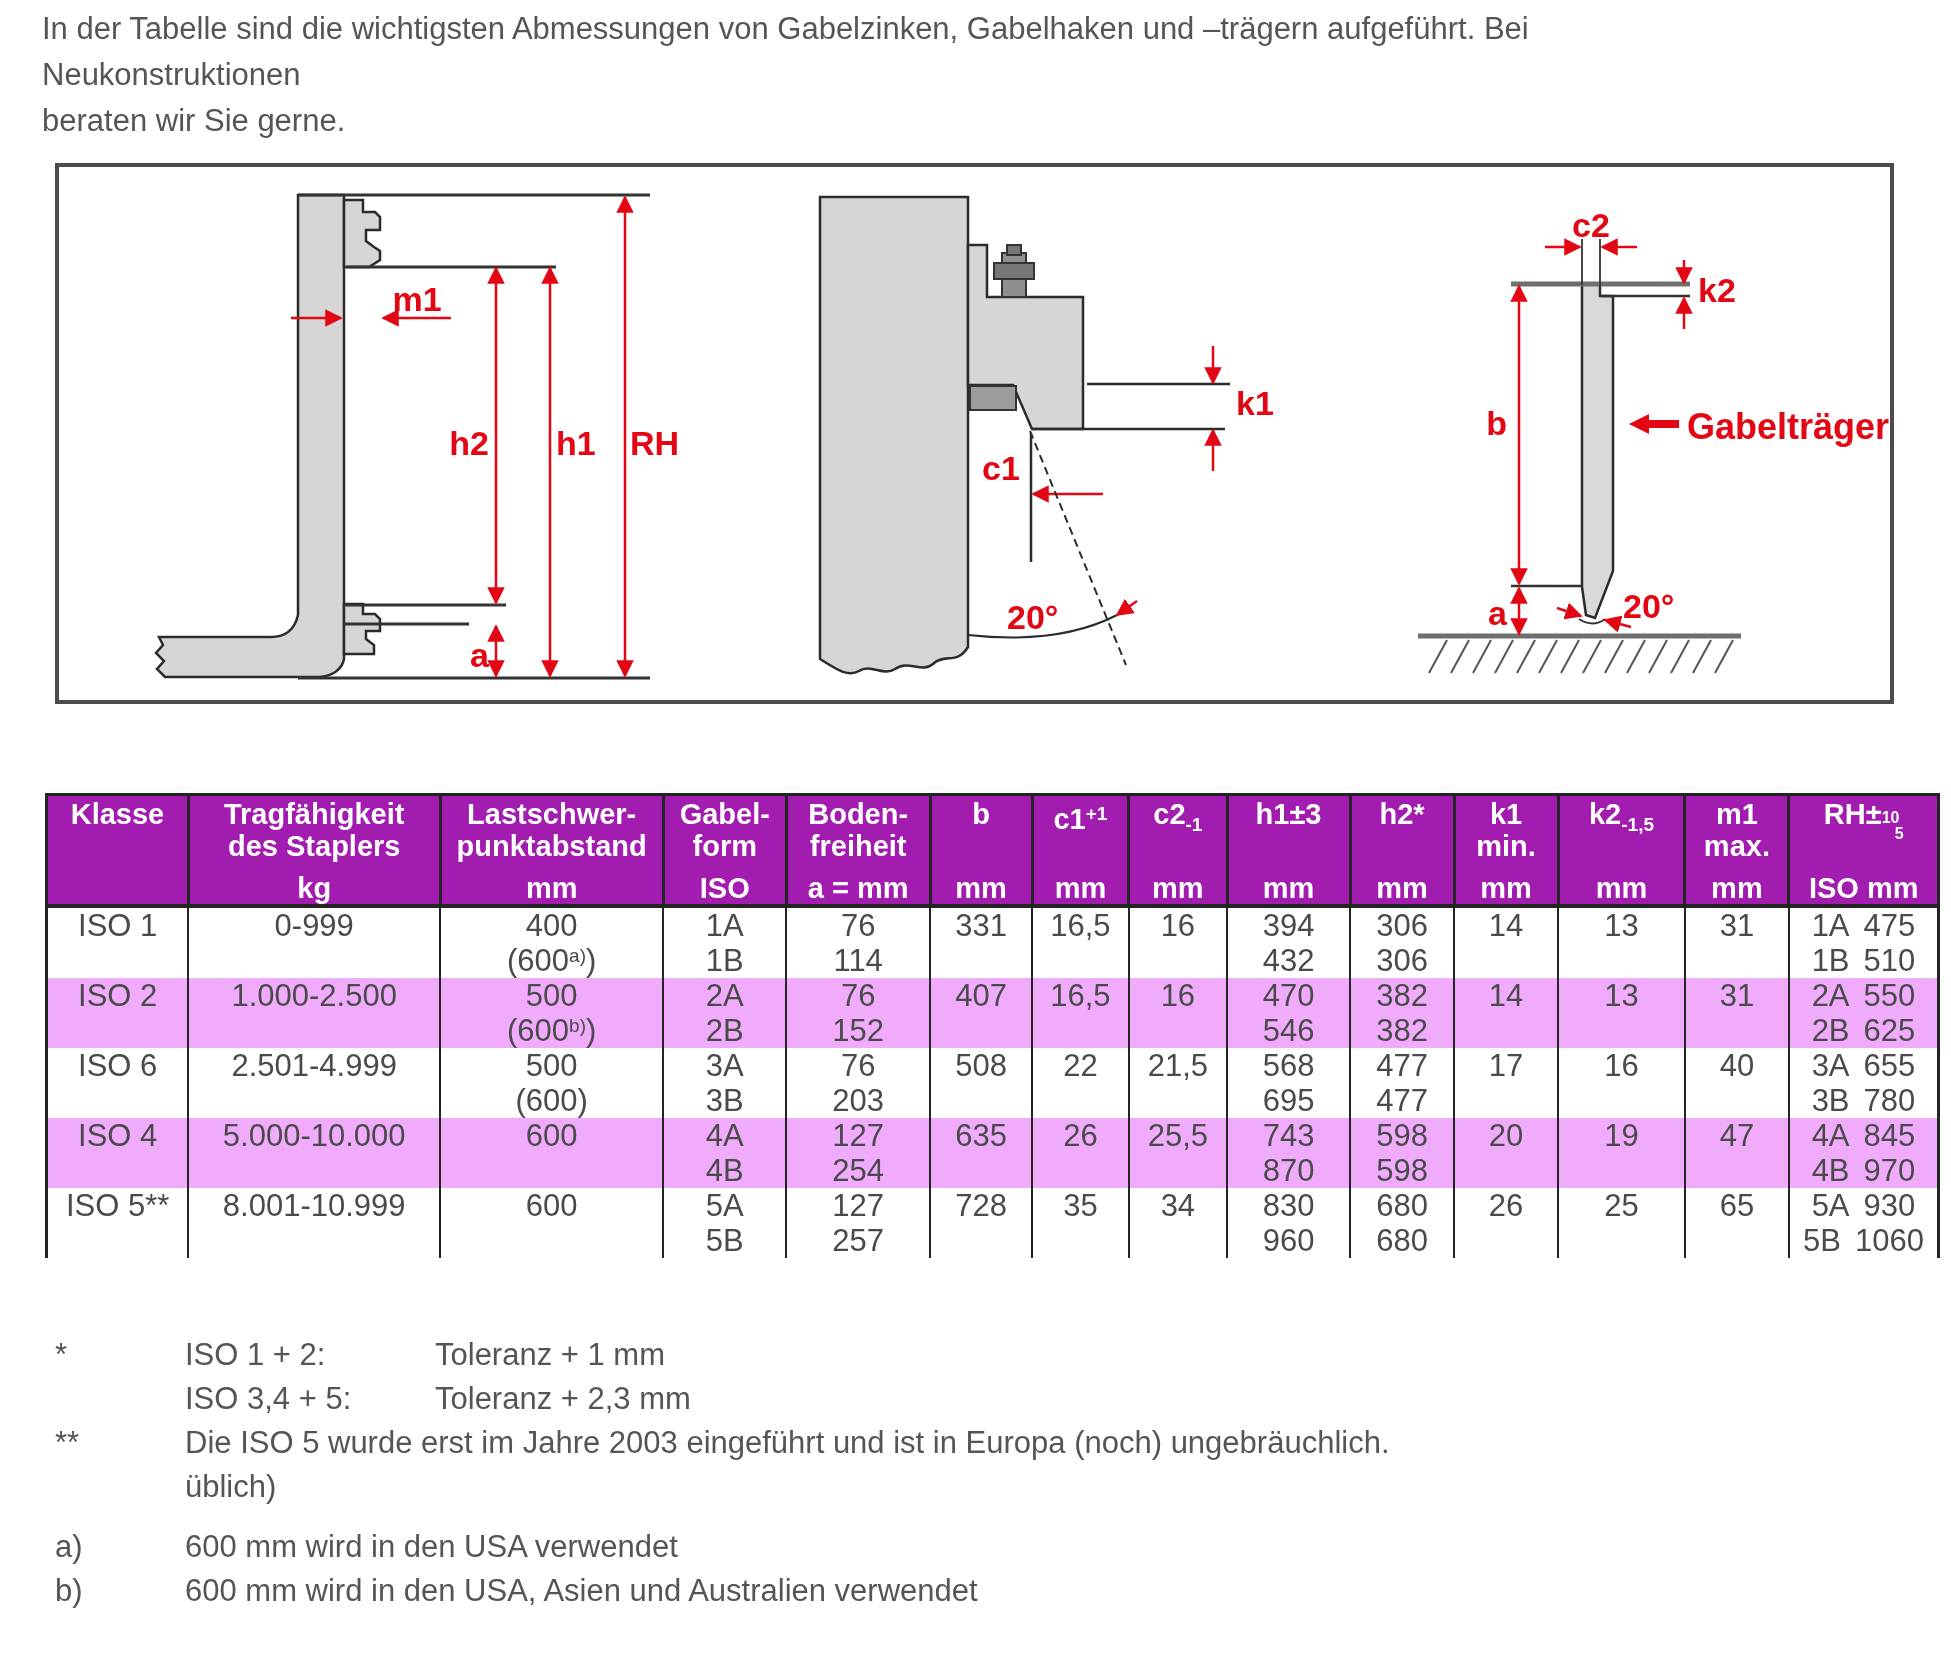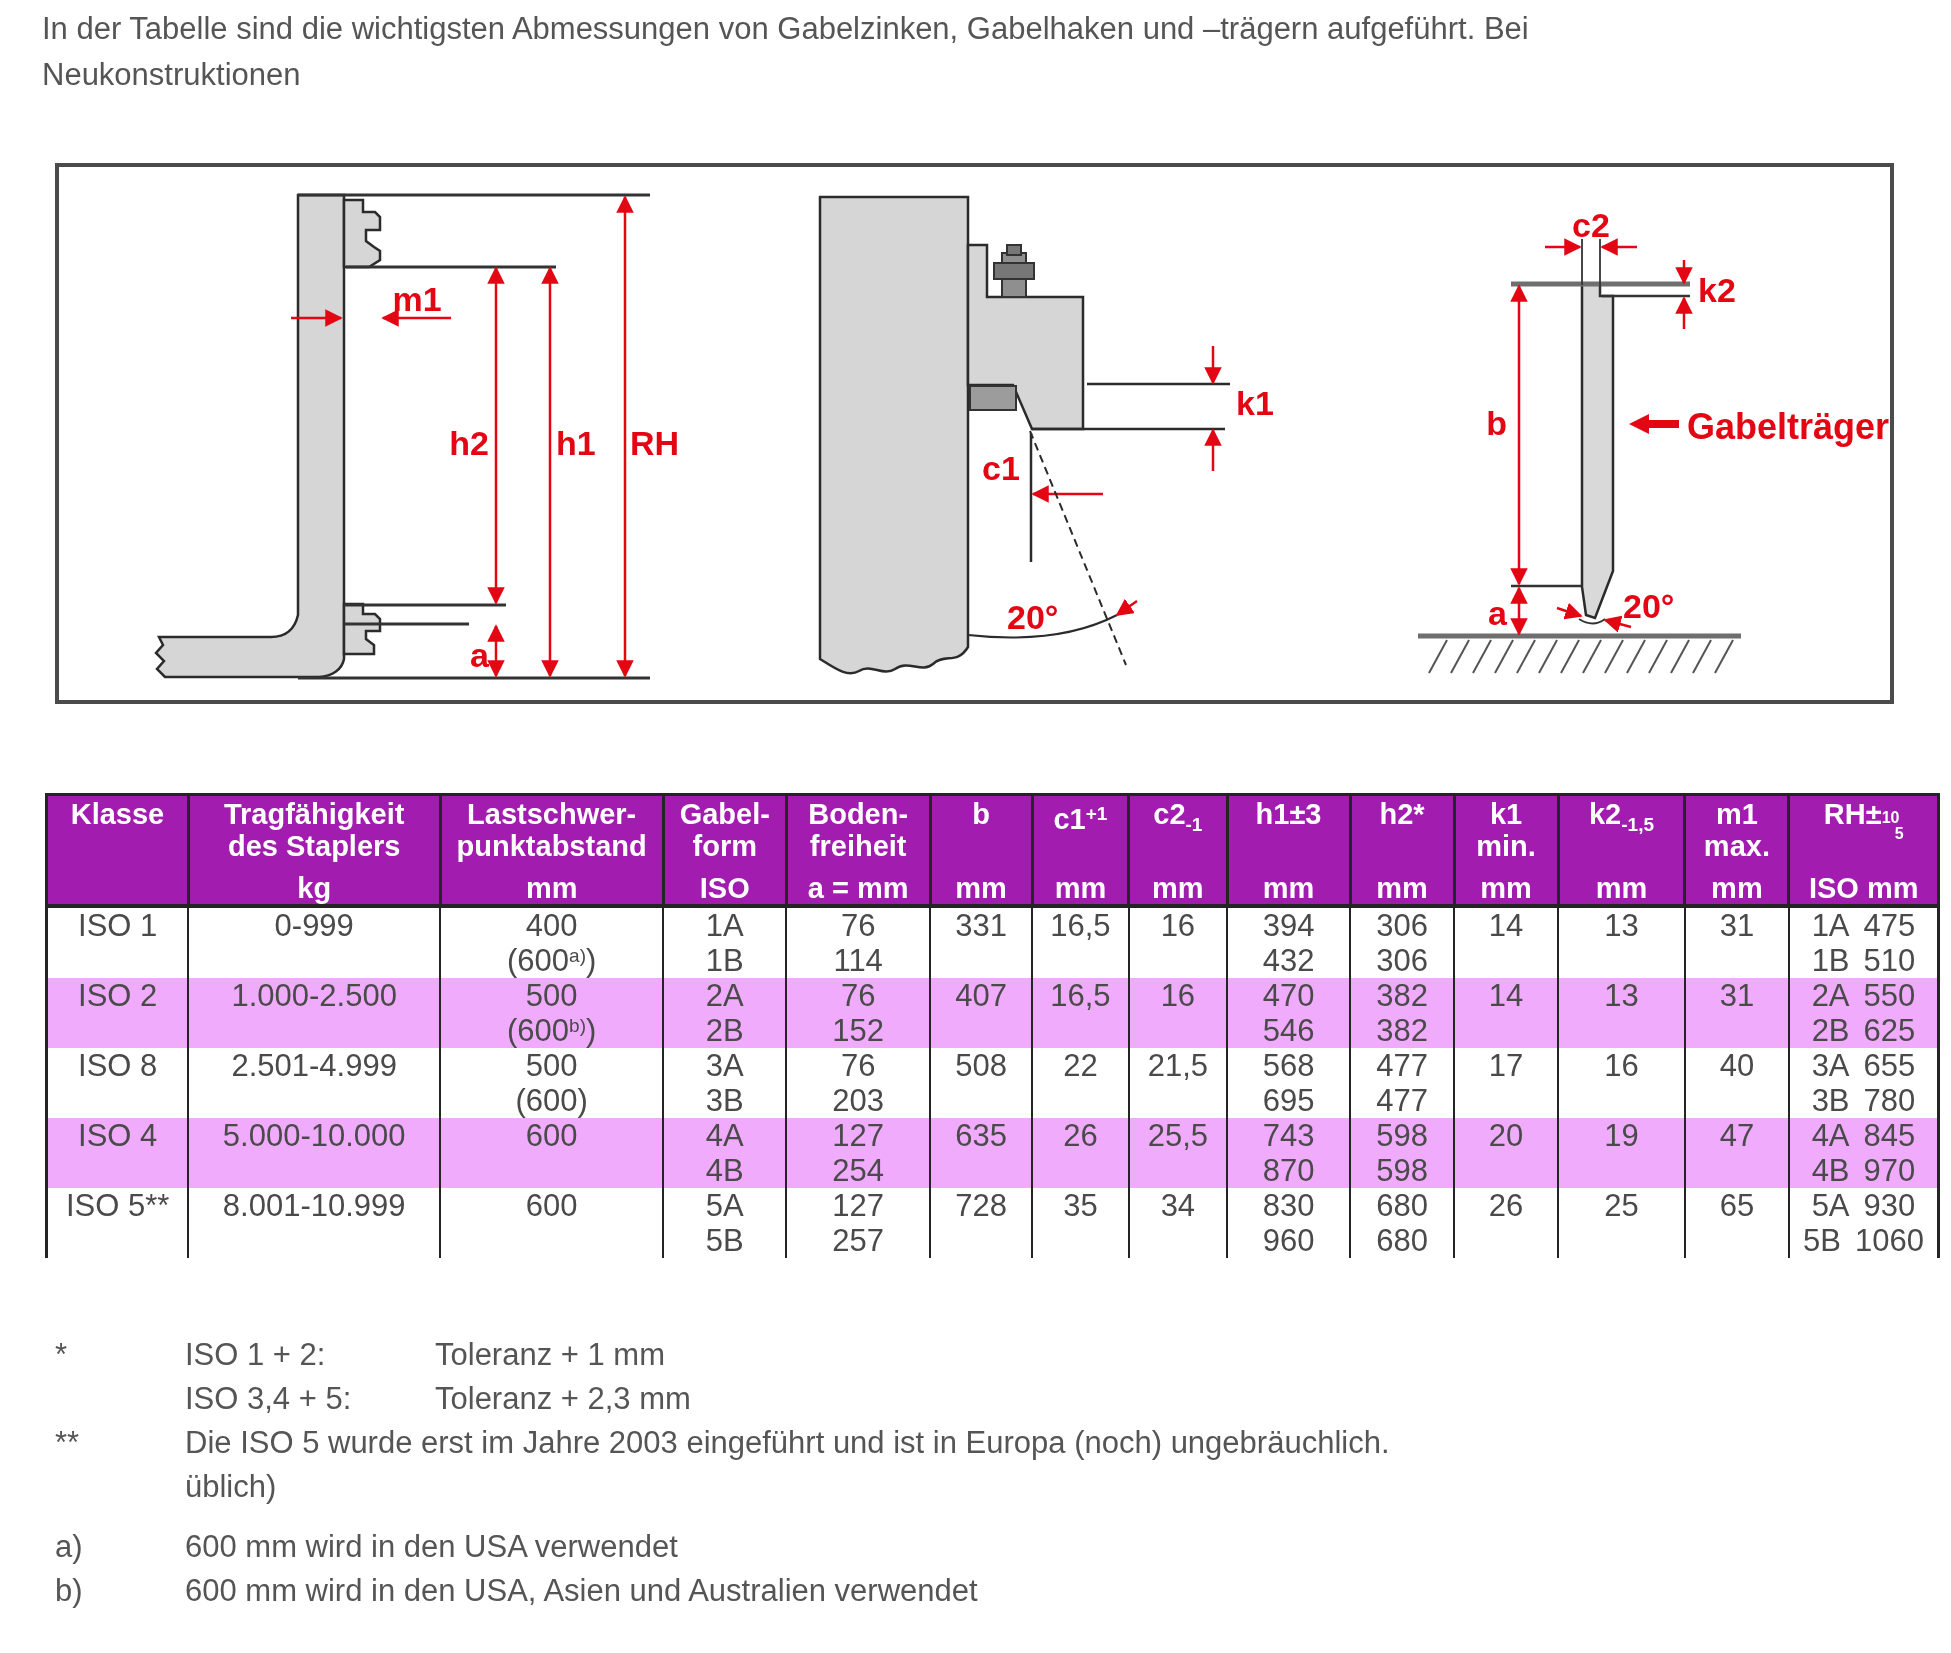--- a/index.html
+++ b/index.html
@@ -50,20 +50,21 @@
   .fn-text{flex:1;}
   .fn-gap{margin-top:16px;}
 </style>
 </head>
 <body>
 
 <div class="page">
 
   <div class="intro">
     <div>In der Tabelle sind die wichtigsten Abmessungen von Gabelzinken, Gabelhaken und –trägern aufgeführt. Bei Neukonstruktionen</div>
+    <div>beraten wir Sie gerne.</div>
   </div>
 
   <div class="diagram-box">
 
     <svg style="left:10px;" width="620" height="533" viewBox="0 0 620 533">
       <defs>
         <marker id="arr1" viewBox="0 0 10 10" refX="9" refY="5" markerWidth="7" markerHeight="7" orient="auto-start-reverse">
             <path d="M0,0 L10,5 L0,10 Z" fill="#e30613"></path>
           </marker>
       </defs>
@@ -409,21 +410,21 @@
               <span>550</span>
             </div>
             <div class="rhline">
               <span>2B</span>
               <span>625</span>
             </div>
           </td>
       </tr>
       <tr>
         <td>
-            <div class="l1">ISO 8</div>
+            <div class="l1">ISO 6</div>
           </td>
         <td>
             <div class="l1">2.501-4.999</div>
           </td>
         <td>
             <div class="l1">500</div>
             <div class="l2"><span>(600</span><span class="lsp-sup"></span><span>)</span></div>
           </td>
         <td>
             <div class="l1">3A</div>

